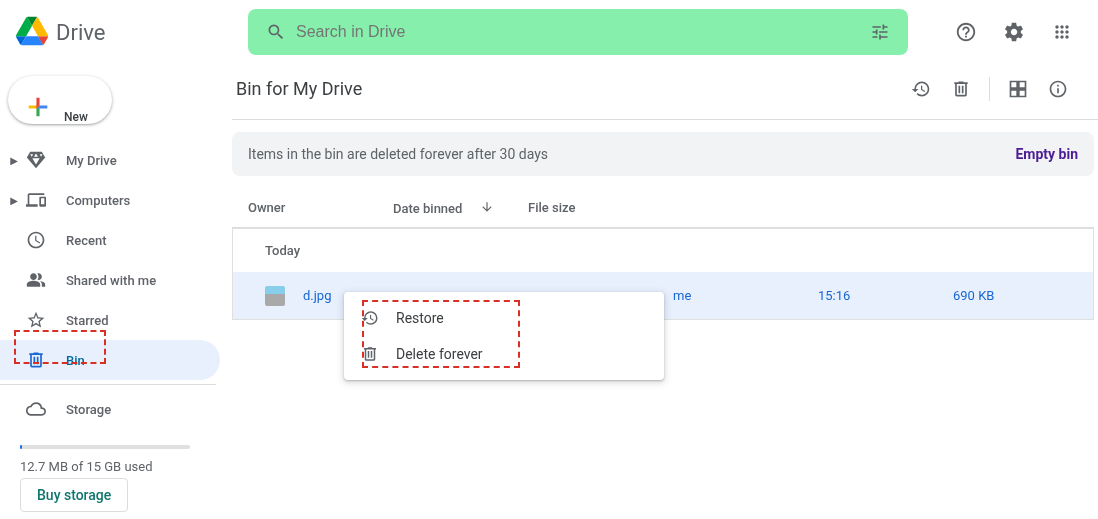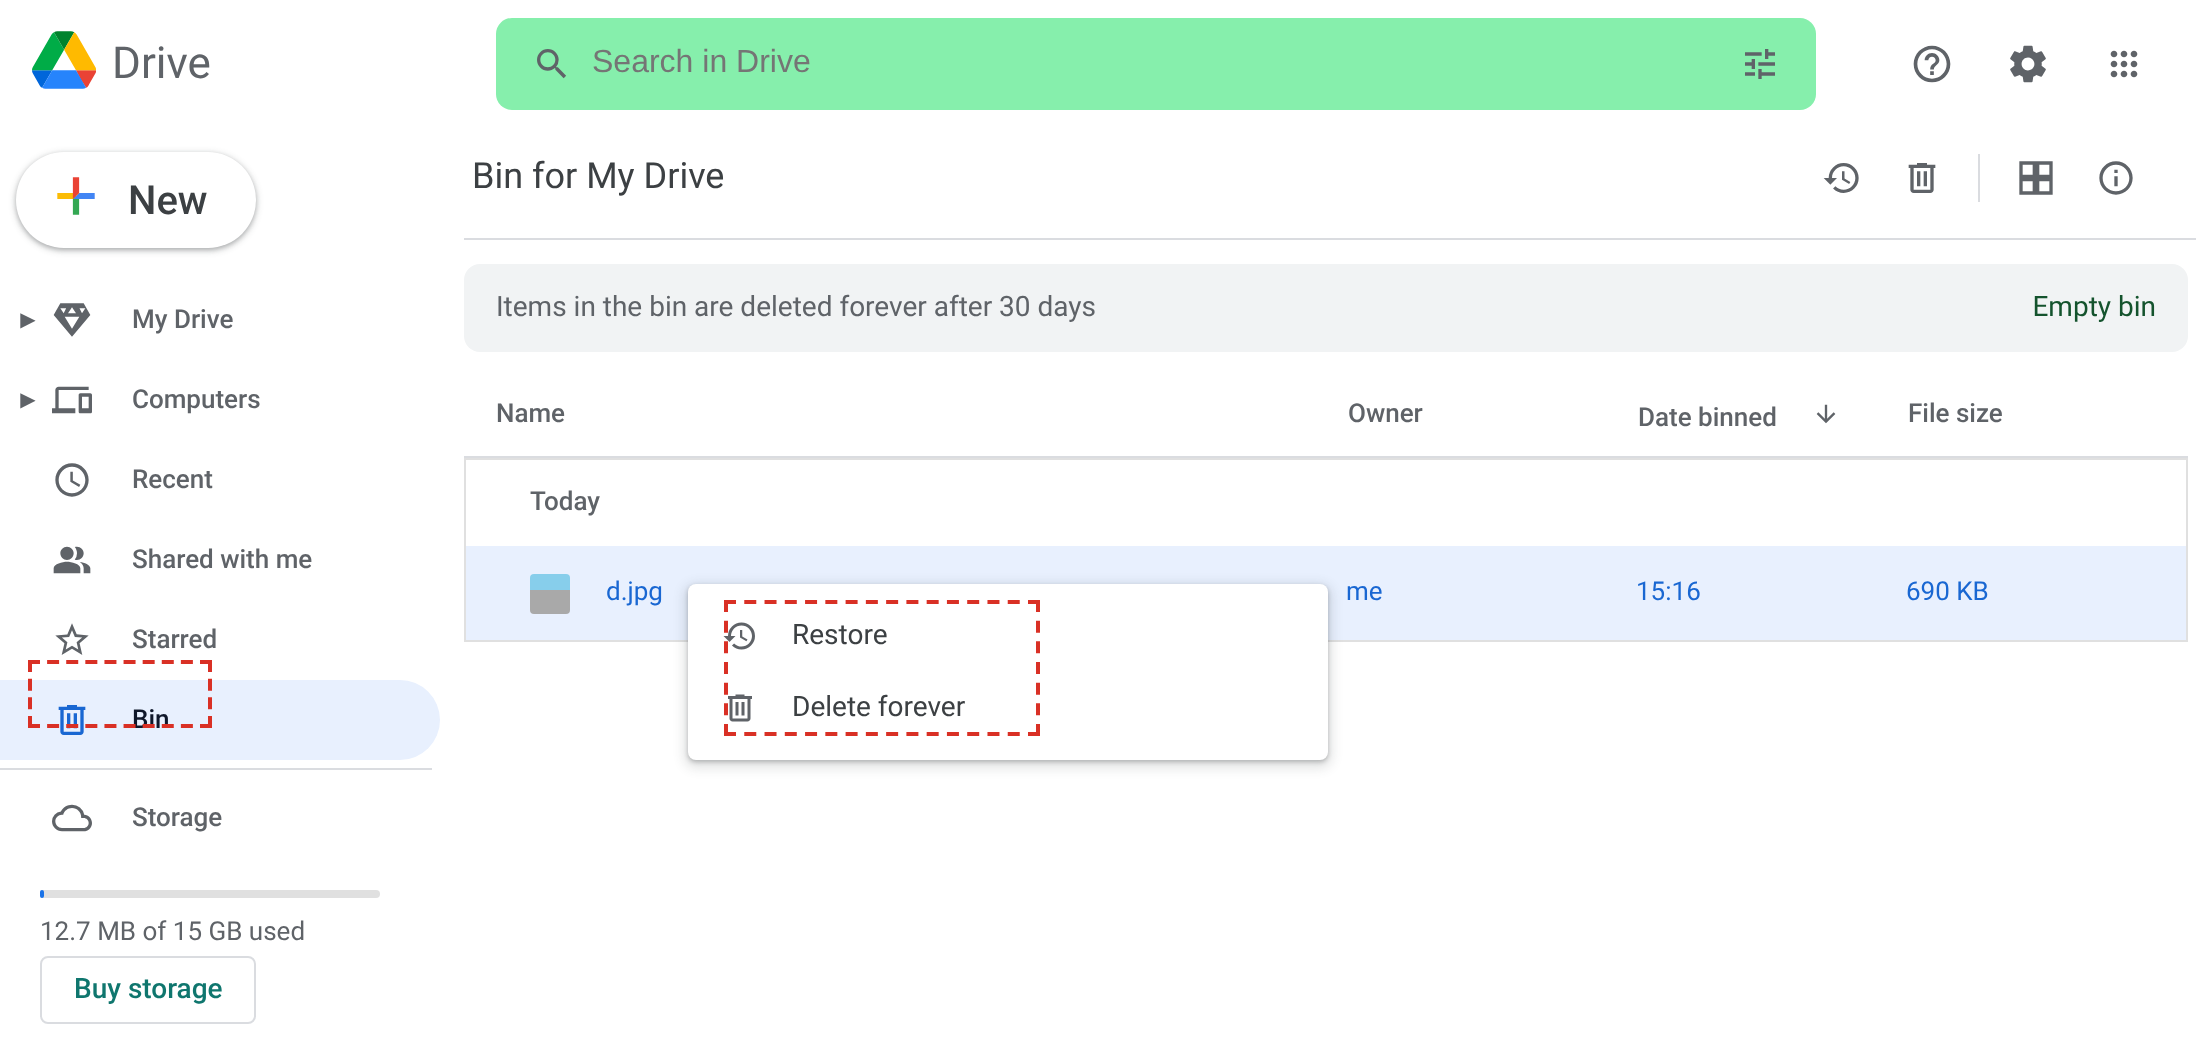--- a/index.html
+++ b/index.html
@@ -8,42 +8,42 @@
   .logo-area { display: flex; align-items: center; gap: 8px; min-width: 232px; }
   .logo-text { font-size: 22px; color: #5f6368; }
   .search-bar { flex: 1; display: flex; align-items: center; background: #86efac; border-radius: 8px; height: 46px; padding: 0 8px; max-width: 660px; }
   .search-btn { width: 40px; height: 40px; display: flex; align-items: center; justify-content: center; border-radius: 50%; }
   .search-input { flex: 1; border: none; background: transparent; font-size: 16px; color: #5f6368; outline: none; }
   .header-actions { display: flex; align-items: center; gap: 8px; margin-left: auto; padding-left: 30px; }
   .icon-btn { width: 40px; height: 40px; display: flex; align-items: center; justify-content: center; border-radius: 50%; cursor: pointer; color: #5f6368; }
 
   .body { display: flex; }
   .sidebar { width: 232px; padding: 8px 0 0 0; }
-  .new-btn { display: inline-flex; align-items: center; gap: 12px; height: 48px; padding: 0 24px 0 16px; margin: 4px 0 12px 8px; border-radius: 24px; box-shadow: 0 1px 2px rgba(60,64,67,.3), 0 1px 3px 1px rgba(60,64,67,.15); background: #fff; cursor: pointer; font-size: 20px; font-weight: 500; color: #3c4043; }
+  .new-btn { display: inline-flex; align-items: flex-end; gap: 12px; height: 48px; padding: 0 24px 0 16px; margin: 4px 0 12px 8px; border-radius: 24px; box-shadow: 0 1px 2px rgba(60,64,67,.3), 0 1px 3px 1px rgba(60,64,67,.15); background: #fff; cursor: pointer; font-size: 12px; font-weight: 500; color: #3c4043; }
   .nav { list-style: none; padding: 4px 0; }
   .nav-item { display: flex; align-items: center; height: 40px; padding: 0 0 0 8px; border-radius: 0 20px 20px 0; margin-right: 12px; font-size: 13px; color: #5f6368; cursor: pointer; font-weight: 500; }
   .nav-item .expand { width: 12px; text-align: center; font-size: 10px; color: #5f6368; }
   .nav-item .nav-icon { width: 24px; height: 24px; margin: 0 18px 0 0; display: flex; align-items: center; justify-content: center; margin-left: 4px; }
   .nav-item.noexpand .nav-icon { margin-left: 16px; }
-  .nav-item.active { background: #e8f0fe; color: #0f172a; }
+  .nav-item.active { background: #e8f0fe; color: #0369a1; }
   .nav-item.active .nav-icon svg { fill: #1967d2; }
   .divider { border-top: 1px solid #dadce0; margin: 4px 16px 4px 0; }
   .storage-section { padding: 4px 16px 0 20px; font-size: 13px; color: #5f6368; }
   .storage-bar { height: 4px; background: #e0e0e0; border-radius: 2px; margin: 8px 0 10px 0; width: 170px; }
   .storage-bar-fill { height: 100%; width: 1%; background: #1a73e8; border-radius: 2px; }
   .buy-storage { display: inline-block; padding: 8px 16px; border: 1px solid #dadce0; border-radius: 4px; color: #0f766e; font-size: 14px; font-weight: 500; cursor: pointer; margin-top: 4px; }
 
   .main { flex: 1; padding: 0 0 0 0; }
   .main-header { display: flex; align-items: center; height: 48px; padding: 0 20px 14px 4px; border-bottom: 1px solid #dadce0; margin-top: 8px; }
   .page-title { font-size: 18px; color: #3c4043; flex: 1; }
   .main-header .icon-btn { width: 40px; height: 40px; }
   .vsep { width: 1px; height: 24px; background: #dadce0; margin: 0 8px; }
 
   .banner { display: flex; align-items: center; background: #f1f3f4; border-radius: 8px; margin: 12px 4px 0 0; padding: 14px 16px; font-size: 14px; color: #5f6368; gap: 24px; }
-  .banner-action { margin-left: auto; color: #14532d; font-weight: 400; cursor: pointer; }
+  .banner-action { margin-left: auto; color: #4c1d95; font-weight: 700; cursor: pointer; }
 
   .table-header { display: flex; padding: 10px 0 10px 16px; color: #5f6368; font-size: 13px; font-weight: 500; border-bottom: 1px solid #dadce0; margin-top: 14px; margin-right: 4px; }
   .col-name { flex: 1; min-width: 0; }
   .col-owner { width: 145px; }
   .col-date { width: 135px; display: flex; align-items: center; gap: 18px; }
   .col-size { width: 140px; }
 
   .group-header { padding: 14px 0 14px 32px; font-size: 13px; color: #5f6368; font-weight: 500; border: 1px solid #e0e0e0; border-bottom: none; margin-right: 4px; }
   .row { display: flex; align-items: center; height: 48px; padding-left: 32px; border: 1px solid #e0e0e0; border-top: none; margin-right: 4px; }
   .row.selected { background: #e8f0fe; color: #1967d2; }
@@ -220,21 +220,20 @@
           </svg>
       </div>
     </div>
 
     <div class="banner">
       <span>Items in the bin are deleted forever after 30 days</span>
       <span class="banner-action">Empty bin</span>
     </div>
 
     <div class="table-header">
-      <div class="col-name">Name</div>
       <div class="col-owner">Owner</div>
       <div class="col-date">
         <span>Date binned</span>
         <span><svg width="14" height="14" viewBox="0 0 24 24">
               <path d="M20 12l-1.41-1.41L13 16.17V4h-2v12.17l-5.58-5.59L4 12l8 8z"></path>
             </svg></span>
       </div>
       <div class="col-size">File size</div>
     </div>
 

